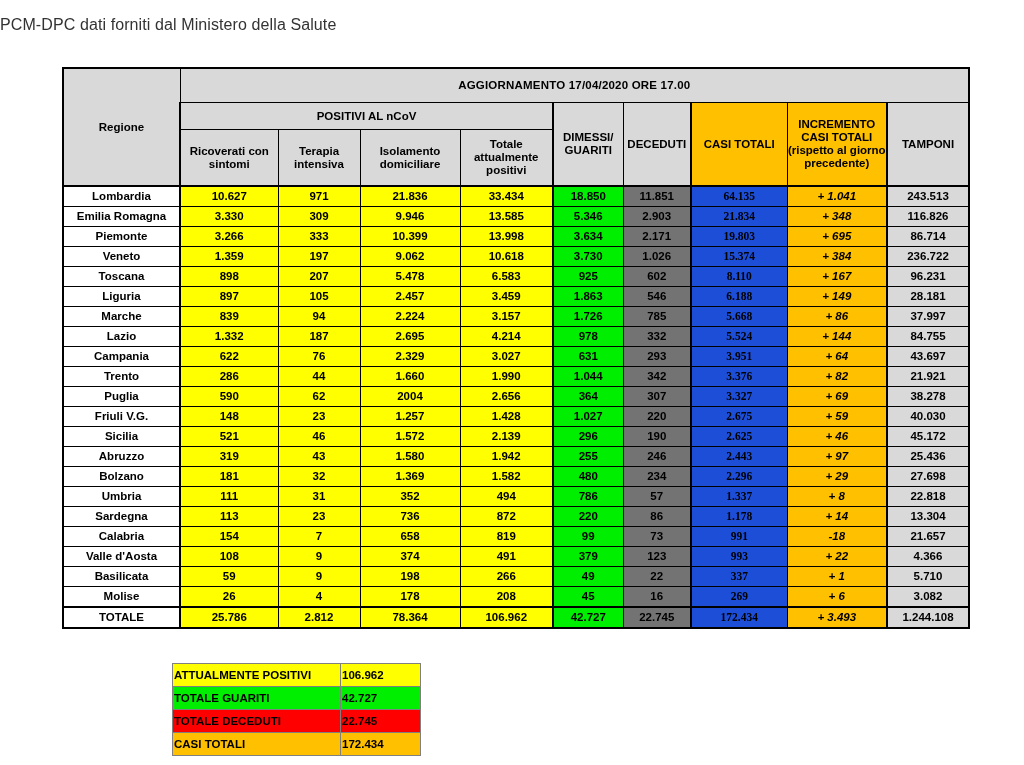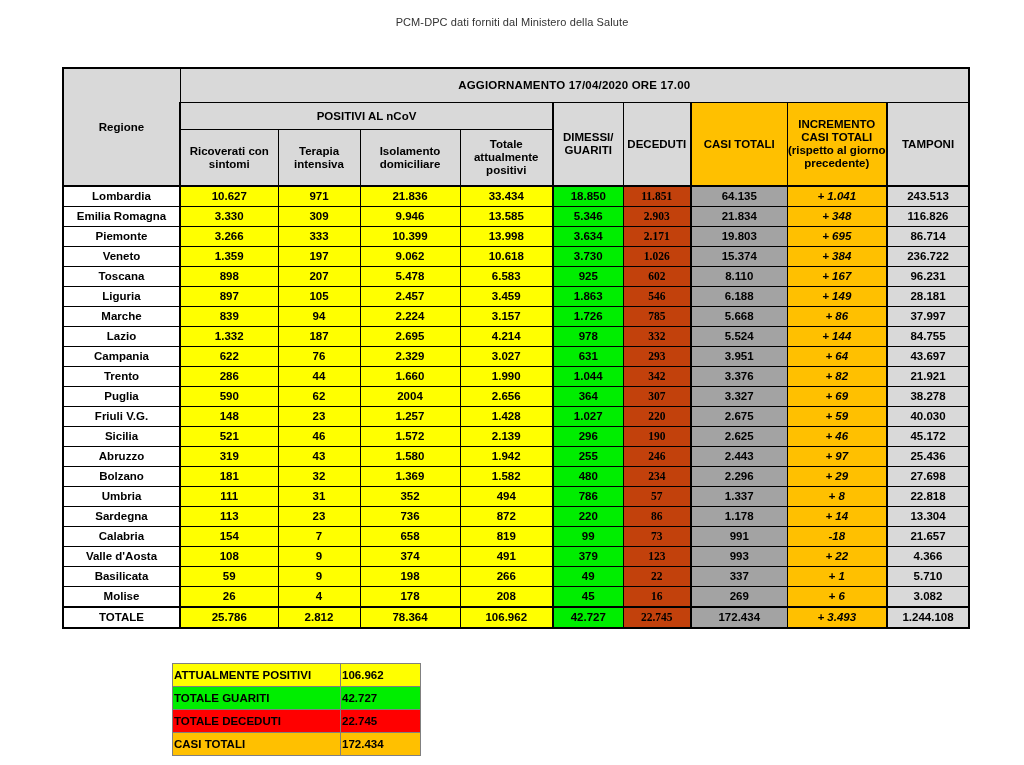--- a/index.html
+++ b/index.html
@@ -14,22 +14,21 @@
     color: #000;
     overflow: hidden;
     position: relative;
   }
 
   .page-title {
     position: absolute;
     top: 16px;
     left: 0;
     width: 1024px;
-    text-align: center;
-    font-size: 11px;
+    font-size: 16px;
     color: #333333;
     letter-spacing: 0.1px;
   }
 
   
   table.main {
     position: absolute;
     left: 62px;
     top: 67px;
     width: 862px;
@@ -89,22 +88,22 @@
   col.c-tam  { width: 82px; }
 
   td.region {
     background: #ffffff;
     height: 19px;
     font-size: 11.5px;
   }
   td.yellow      { background: #ffff00; font-weight: normal; }
   td.yellow-b    { background: #ffff00; font-weight: bold; }
   td.green       { background: #00ee00; font-weight: bold; }
-  td.red         { background: #c2410c; font-weight: bold; font-family: Liberation Serif, serif; }
-  td.orange      { background: #a3a3a3; font-weight: bold; }
+  td.red         { background: #737373; font-weight: bold; }
+  td.orange      { background: #1d4ed8; font-weight: bold; font-family: Liberation Serif, serif; }
   td.orange-it   { background: #ffc000; font-weight: bold; font-style: italic; margin-top: 10px; }
   td.grey        { background: #d9d9d9; font-weight: bold; }
 
   tr.totale td { font-weight: bold; }
   tr.totale td.yellow, tr.totale td.yellow-b { font-weight: bold; }
 
   
   .sep-left  { border-left: 2px solid #000 !important; }
   .sep-right { border-right: 2px solid #000 !important; }
   tr.totale td { border-top: 2px solid #000 !important; }

